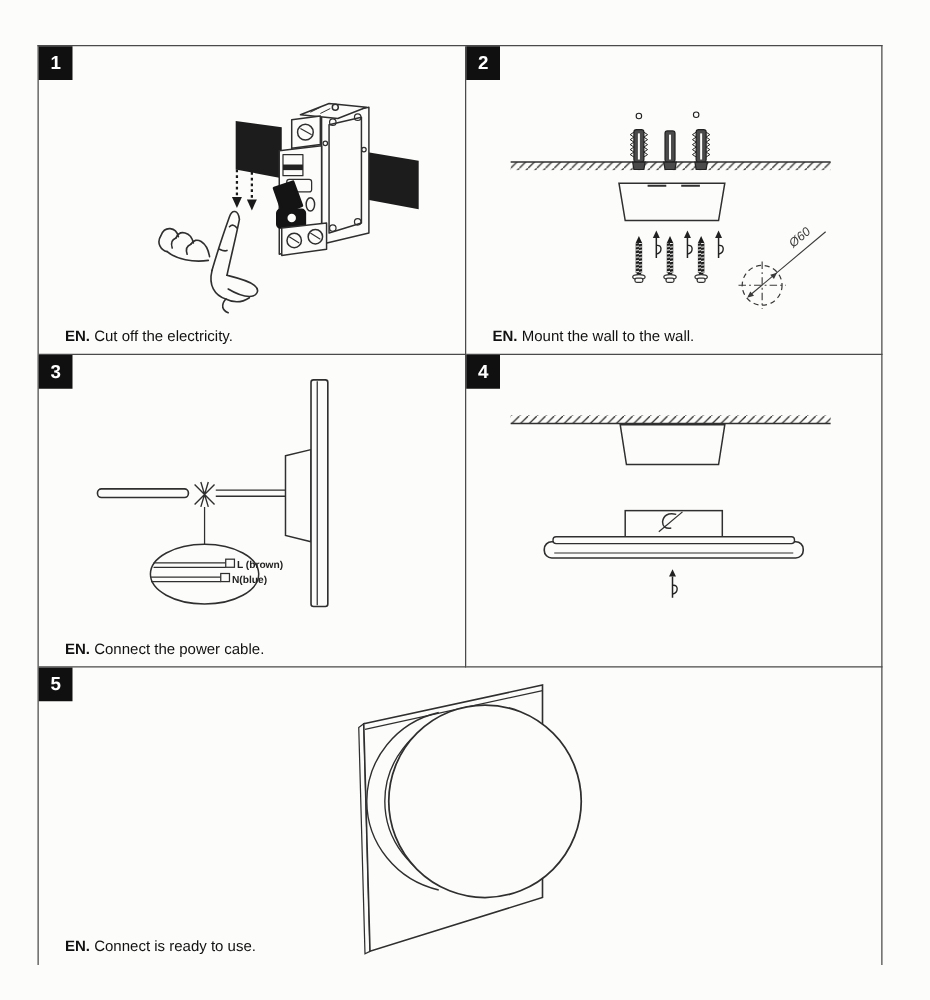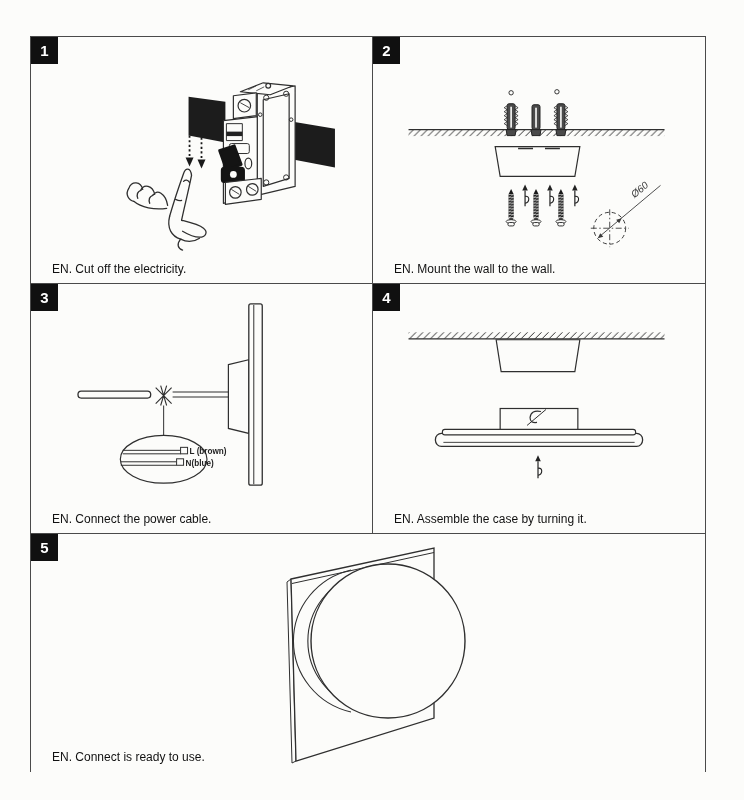--- a/index.html
+++ b/index.html
@@ -11,21 +11,21 @@
   .panel{position:absolute;box-sizing:border-box;background:transparent;}
   .p1{left:0;top:0;width:342px;height:247px;border-right:1.5px solid #4a4a4a;border-bottom:1.5px solid #4a4a4a;}
   .p2{left:342px;top:0;width:333px;height:247px;border-bottom:1.5px solid #4a4a4a;}
   .p3{left:0;top:247px;width:342px;height:250px;border-right:1.5px solid #4a4a4a;border-bottom:1.5px solid #4a4a4a;}
   .p4{left:342px;top:247px;width:333px;height:250px;border-bottom:1.5px solid #4a4a4a;}
   .p5{left:0;top:497px;width:675px;height:237px;}
   .badge{position:absolute;left:0;top:0;width:27px;height:27px;background:#101010;
          display:flex;align-items:center;justify-content:center;z-index:3;}
   .badge span{color:#ffffff;font-weight:bold;font-size:15px;line-height:1;}
   .caption{position:absolute;left:10px;bottom:7px;margin:0;font-size:12px;color:#111;z-index:2;white-space:nowrap;}
-  .caption b{font-weight:normal;padding-left:11px;}
+  .caption b{font-weight:bold;padding-left:11px;}
   svg.art{position:absolute;left:0;top:0;width:100%;height:100%;display:block;}
 </style>
 </head>
 <body>
 
 <div class="page">
   <div class="sheet">
 
     <section class="panel p1">
       <div class="badge">
@@ -255,24 +255,20 @@
           <rect x="62" y="150" width="208" height="13" rx="6" stroke-width="1.3"></rect>
           <rect x="69" y="146" width="194" height="5.5" rx="2.5" stroke-width="1.1"></rect>
           <line x1="70" y1="159" x2="262" y2="159" stroke-width="0.9"></line>
         </g>
         <g transform="translate(165,172)">
           <polygon points="-2.8,6 2.8,6 0,0" fill="#222"></polygon>
           <path d="M0,6 L0,23" stroke="#222" stroke-width="1.2" fill="none"></path>
           <path d="M0,20 C5,19 5,12 0,13" stroke="#222" stroke-width="1.1" fill="none"></path>
         </g>
       </svg>
-      <p class="caption">
-        <b>EN.</b>
-        <span>Assemble the case by turning it.</span>
-      </p>
     </section>
 
     <section class="panel p5">
       <div class="badge">
         <span>5</span>
       </div>
       <svg class="art" viewBox="0 0 675 237">
         <g stroke="#2f2f2f" fill="#fcfcfa">
           <polygon points="256,48 260,45 265,227 261,229" stroke-width="1"></polygon>
           <polygon points="260,45 403,14 403,184 265,227" stroke-width="1.3"></polygon>

